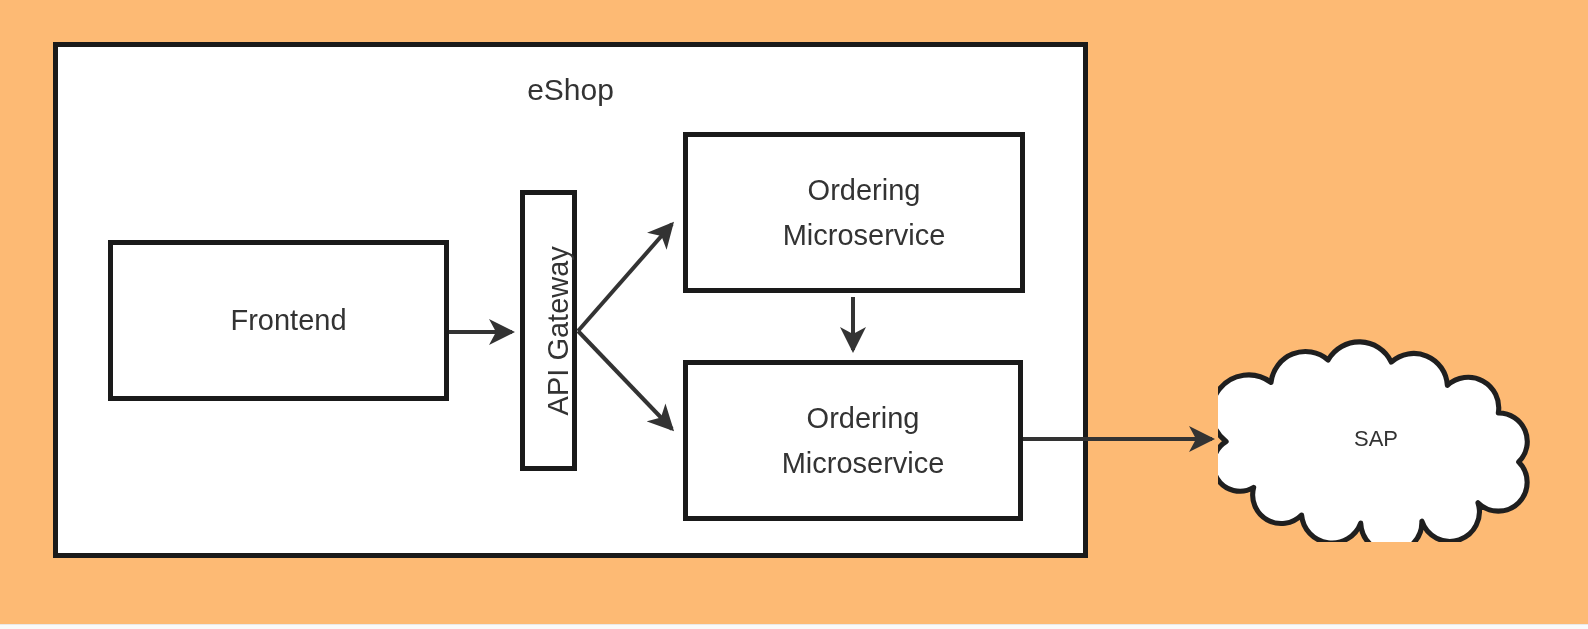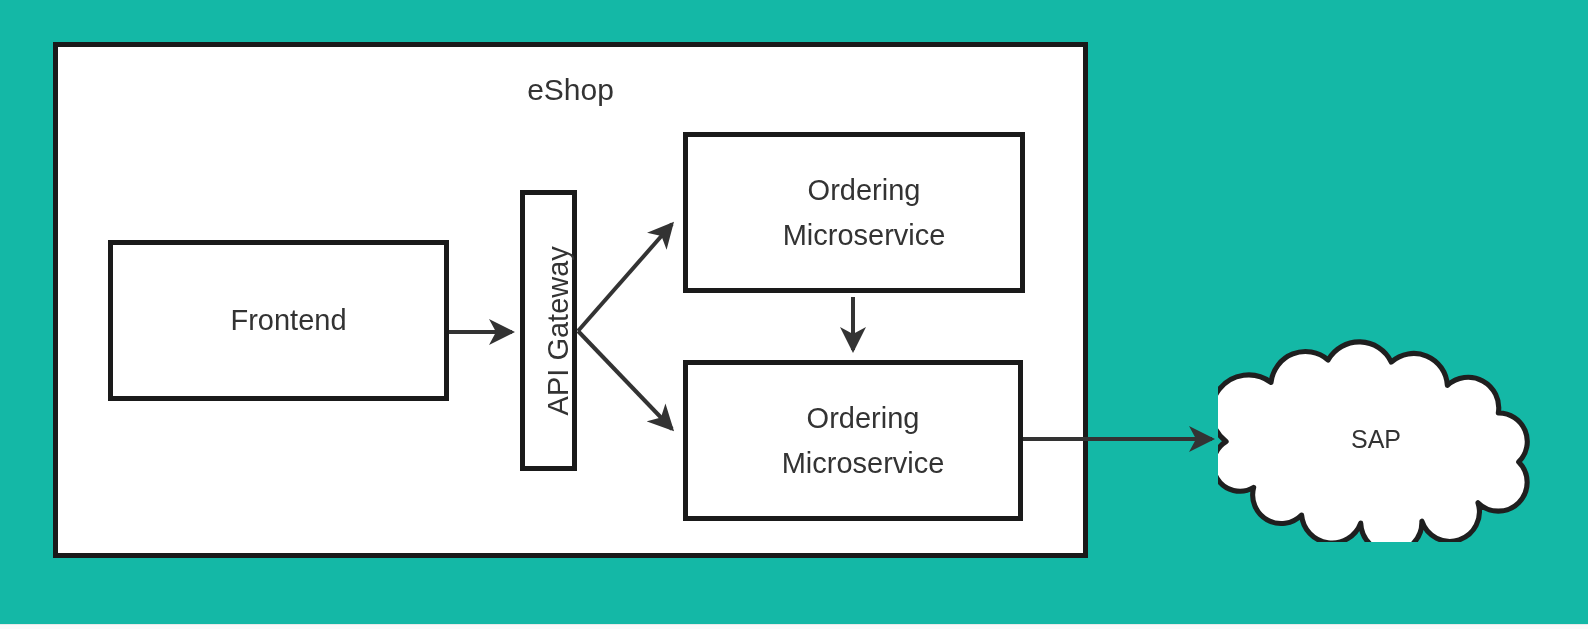--- a/index.html
+++ b/index.html
@@ -5,21 +5,21 @@
   html, body {
     margin: 0;
     padding: 0;
     background: #ffffff;
     font-family: "Liberation Sans", "DejaVu Sans", sans-serif;
   }
   #canvas {
     position: relative;
     width: 1588px;
     height: 629px;
-    background: #14b8a6;
+    background: #fdba74;
     overflow: hidden;
     color: #333333;
   }
   .node {
     position: absolute;
     box-sizing: border-box;
     border: 5px solid #1a1a1a;
     background: #ffffff;
     display: flex;
     align-items: center;
@@ -67,21 +67,21 @@
     left: 1218px; top: 336px;
     width: 316px; height: 206px;
   }
   #sap-label {
     position: absolute;
     left: 1218px; top: 336px;
     width: 316px; height: 206px;
     display: flex;
     align-items: center;
     justify-content: center;
-    font-size: 25px;
+    font-size: 22px;
     color: #333333;
   }
   #bottom-strip {
     position: absolute;
     left: 0; top: 624px;
     width: 1588px; height: 5px;
     background: #fafafa;
     border-top: 1px solid #e9e9e9;
   }
 </style>

